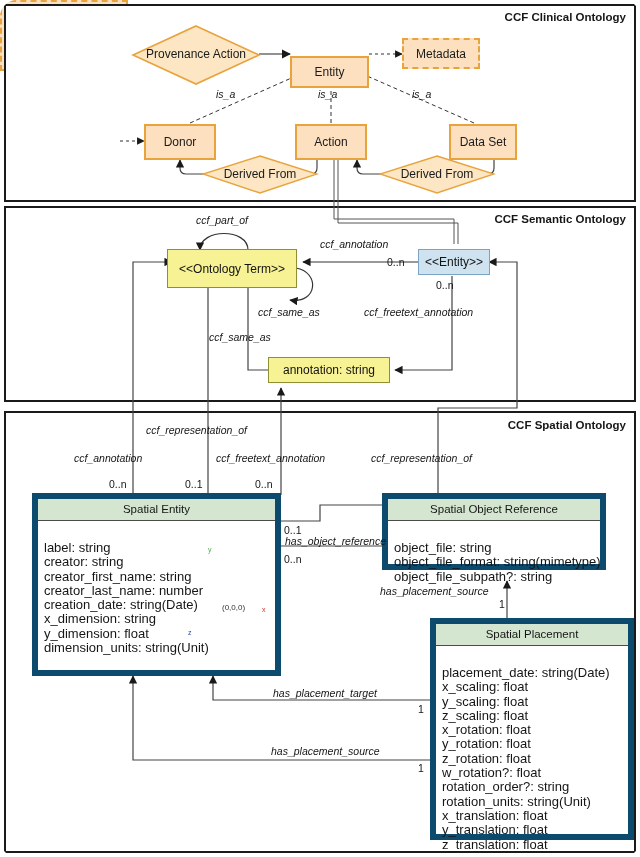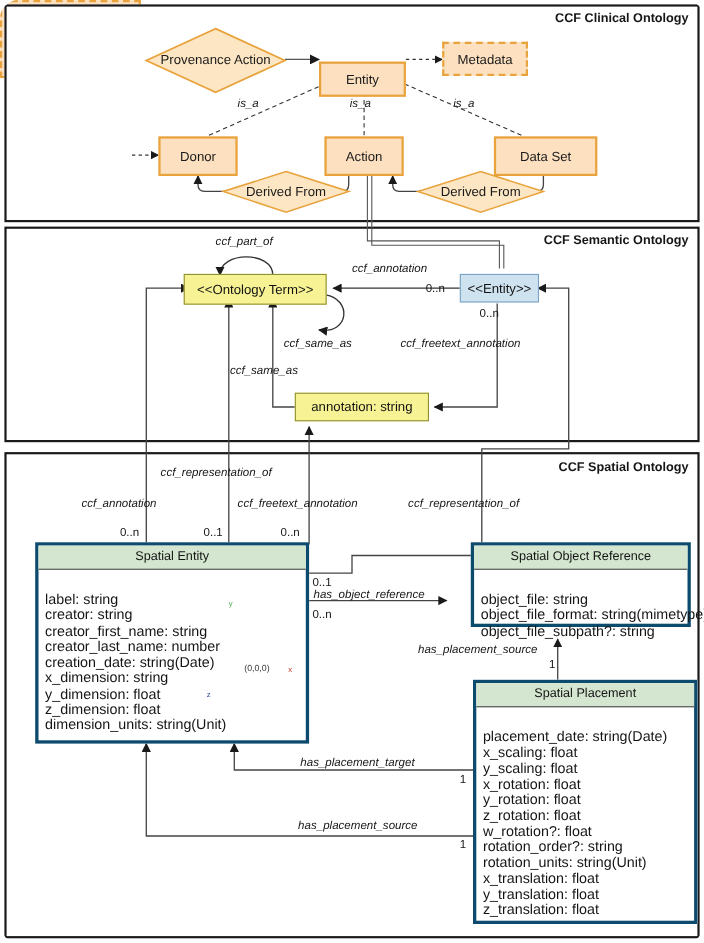--- a/index.html
+++ b/index.html
@@ -10,21 +10,21 @@
   svg.layer{position:absolute;left:0;top:0;width:640px;height:857px;pointer-events:none;}
   .node{position:absolute;box-sizing:border-box;display:flex;align-items:center;justify-content:center;text-align:center;}
   .ebox{background:#fce0c0;border:2px solid #e8a33d;font-size:12px;color:#1b1b1b;}
   .ebox-dash{background:#fce0c0;border:2px dashed #e8a33d;font-size:12px;color:#1b1b1b;}
   .meta-box{background:#fce0c0;border:2px dashed #e8a33d;font-size:11.5px;color:#1b1b1b;
             display:block;padding:5px 8px 6px 8px;line-height:14px;text-align:left;}
   .meta-box .mt{font-weight:bold;font-size:12px;}
   .diamond-label{position:absolute;font-size:12px;color:#1b1b1b;white-space:nowrap;text-align:center;}
   .ybox{background:#f7f293;border:1.5px solid #8f8f33;font-size:12px;color:#131313;}
   .bbox{background:#cfe2f0;border:1.5px solid #7ba4c4;font-size:12px;color:#131313;}
-  .cls{position:absolute;box-sizing:border-box;border:3px solid #0c4a6e;background:#fff;}
+  .cls{position:absolute;box-sizing:border-box;border:6px solid #0c4a6e;background:#fff;}
   .cls-hd{background:#d4e6cf;border-bottom:1px solid #4b4b4b;text-align:center;font-size:11.5px;
           color:#151515;padding:4px 0 5px 0;}
   .cls-bd{padding:20px 0 3px 6px;font-size:13px;line-height:14.3px;color:#151515;}
   .cls-bd div{white-space:nowrap;}
   .edge-label{position:absolute;font-size:10.5px;font-style:italic;color:#151515;white-space:nowrap;}
   .card{position:absolute;font-size:10.5px;color:#151515;white-space:nowrap;}
   .axis-lbl{position:absolute;font-size:7px;white-space:nowrap;}
 </style>
 </head>
 <body>
@@ -124,37 +124,37 @@
 
   <div class="meta-box" style="left:12px;top:108px;width:108px;">
     <div class="mt">Metadata</div>
     <div>age: number</div>
     <div>gender: string</div>
     <div>bmi: number</div>
   </div>
 
   <div class="node ebox" style="left:144px;top:124px;width:72px;height:36px;">Donor</div>
   <div class="node ebox" style="left:295px;top:124px;width:72px;height:36px;">Action</div>
-  <div class="node ebox" style="left:449px;top:124px;width:94px;height:36px;">Data Set</div>
+  <div class="node ebox" style="left:449px;top:124px;width:68px;height:36px;">Data Set</div>
 
   <svg style="position:absolute;left:201px;top:155px;width:118px;height:40px;">
     <polygon points="59,1 116,19 59,38 2,19" fill="#fce6c3" stroke="#e8a33d" stroke-width="1.4"></polygon>
   </svg>
   <div class="diamond-label" style="left:201px;top:167px;width:118px;">Derived From</div>
 
   <svg style="position:absolute;left:378px;top:155px;width:118px;height:40px;">
     <polygon points="59,1 116,19 59,38 2,19" fill="#fce6c3" stroke="#e8a33d" stroke-width="1.4"></polygon>
   </svg>
   <div class="diamond-label" style="left:378px;top:167px;width:118px;">Derived From</div>
 
   <div class="edge-label" style="left:216px;top:88px;">is_a</div>
   <div class="edge-label" style="left:318px;top:88px;">is_a</div>
   <div class="edge-label" style="left:412px;top:88px;">is_a</div>
 
-  <div class="node ybox" style="left:167px;top:249px;width:130px;height:28px;">&lt;&lt;Ontology Term&gt;&gt;</div>
+  <div class="node ybox" style="left:167px;top:249px;width:130px;height:39px;">&lt;&lt;Ontology Term&gt;&gt;</div>
 
   <div class="node bbox" style="left:418px;top:249px;width:72px;height:26px;">&lt;&lt;Entity&gt;&gt;</div>
 
   <div class="node ybox" style="left:268px;top:357px;width:122px;height:26px;">annotation: string</div>
 
   <div class="edge-label" style="left:196px;top:214px;">ccf_part_of</div>
   <div class="edge-label" style="left:320px;top:238px;">ccf_annotation</div>
   <div class="edge-label" style="left:258px;top:306px;">ccf_same_as</div>
   <div class="edge-label" style="left:209px;top:331px;">ccf_same_as</div>
   <div class="edge-label" style="left:364px;top:306px;">ccf_freetext_annotation</div>
@@ -174,45 +174,45 @@
   <div class="cls" style="left:32px;top:493px;width:249px;height:183px;">
     <div class="cls-hd">Spatial Entity</div>
     <div class="cls-bd">
       <div>label: string</div>
       <div>creator: string</div>
       <div>creator_first_name: string</div>
       <div>creator_last_name: number</div>
       <div>creation_date: string(Date)</div>
       <div>x_dimension: string</div>
       <div>y_dimension: float</div>
-      <div>z_dimension: float</div>
       <div>dimension_units: string(Unit)</div>
     </div>
   </div>
 
   <div class="axis-lbl" style="left:208px;top:546px;color:#4caf50;">y</div>
   <div class="axis-lbl" style="left:262px;top:606px;color:#c0392b;">x</div>
   <div class="axis-lbl" style="left:188px;top:629px;color:#2c4a9c;">z</div>
   <div class="axis-lbl" style="left:222px;top:603px;color:#333;font-size:8px;">(0,0,0)</div>
 
-  <div class="cls" style="left:428px;top:493px;width:200px;height:77px;">
+  <div class="cls" style="left:382px;top:493px;width:224px;height:77px;">
     <div class="cls-hd">Spatial Object Reference</div>
     <div class="cls-bd">
       <div>object_file: string</div>
       <div>object_file_format: string(mimetype)</div>
       <div>object_file_subpath?: string</div>
     </div>
   </div>
 
   <div class="cls" style="left:430px;top:618px;width:204px;height:222px;">
     <div class="cls-hd">Spatial Placement</div>
     <div class="cls-bd">
       <div>placement_date: string(Date)</div>
       <div>x_scaling: float</div>
       <div>y_scaling: float</div>
+      <div>z_scaling: float</div>
       <div>x_rotation: float</div>
       <div>y_rotation: float</div>
       <div>z_rotation: float</div>
       <div>w_rotation?: float</div>
       <div>rotation_order?: string</div>
       <div>rotation_units: string(Unit)</div>
       <div>x_translation: float</div>
       <div>y_translation: float</div>
       <div>z_translation: float</div>
     </div>

